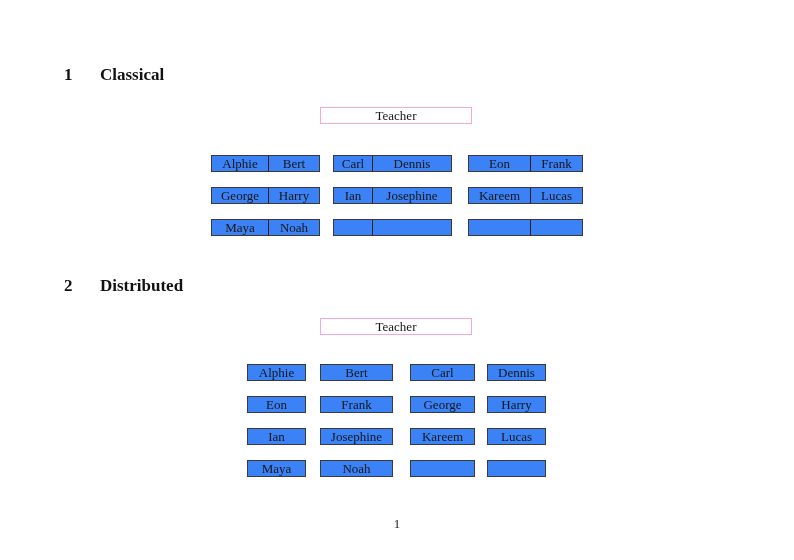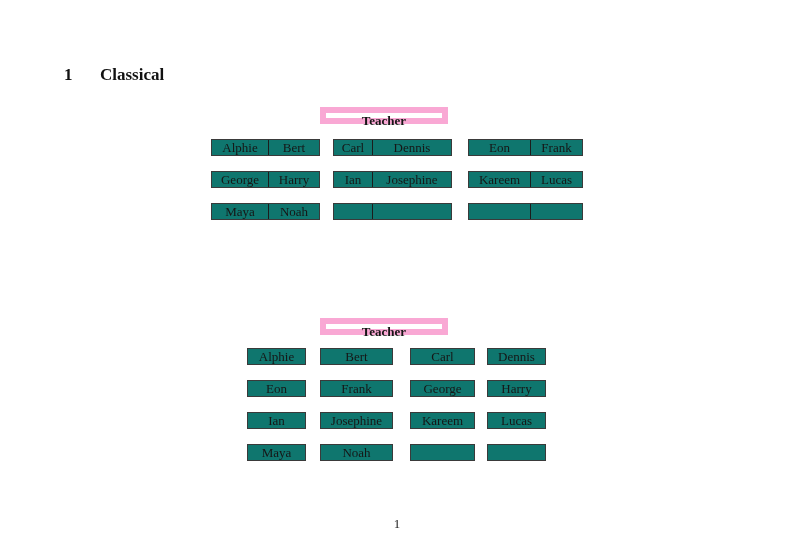--- a/index.html
+++ b/index.html
@@ -27,23 +27,24 @@
   }
   .section-heading .sec-num {
     display: inline-block;
     width: 36px;
   }
   .desk {
     position: absolute;
     box-sizing: border-box;
     height: 17px;
     border: 1px solid #3a3a3a;
-    background: #0f766e;
+    background: #3b82f6;
     display: flex;
     align-items: stretch;
+    margin-top: 16px;
   }
   .desk .cell {
     display: block;
     box-sizing: border-box;
     text-align: center;
     font-size: 13px;
     line-height: 15px;
     white-space: nowrap;
     overflow: hidden;
     color: #161616;
@@ -51,29 +52,28 @@
   .desk .cell.split {
     border-right: 1px solid #1c1c1c;
   }
   .desk .cell.rest {
     flex: 1;
   }
   .teacher-box {
     position: absolute;
     box-sizing: border-box;
     left: 320px;
-    width: 128px;
+    width: 152px;
     height: 17px;
-    border: 6px solid #f9a8d4;
+    border: 1px solid #f9a8d4;
     background: #ffffff;
     text-align: center;
     font-size: 13px;
     line-height: 15px;
     color: #161616;
-    font-weight: bold;
   }
   .page-number {
     position: absolute;
     top: 516px;
     left: 0;
     width: 100%;
     text-align: center;
     font-size: 13px;
     color: #222222;
   }
@@ -123,20 +123,23 @@
       <div class="desk" style="left: 333px; top: 203px; width: 119px;">
         <span class="cell split" style="width: 39px;"></span>
         <span class="cell rest"></span>
       </div>
       <div class="desk" style="left: 468px; top: 203px; width: 115px;">
         <span class="cell split" style="width: 62px;"></span>
         <span class="cell rest"></span>
       </div>
     </div>
 
+  <div class="section-heading" style="top:274px;">
+    <span class="sec-num">2</span><span>Distributed</span>
+  </div>
 
   <div class="teacher-box" style="top:318px;">
     <span>Teacher</span>
   </div>
 
   <div id="desks-1">
       <div class="desk" style="left: 247px; top: 348px; width: 59px;">
         <span class="cell rest">Alphie</span>
       </div>
       <div class="desk" style="left: 320px; top: 348px; width: 73px;">

